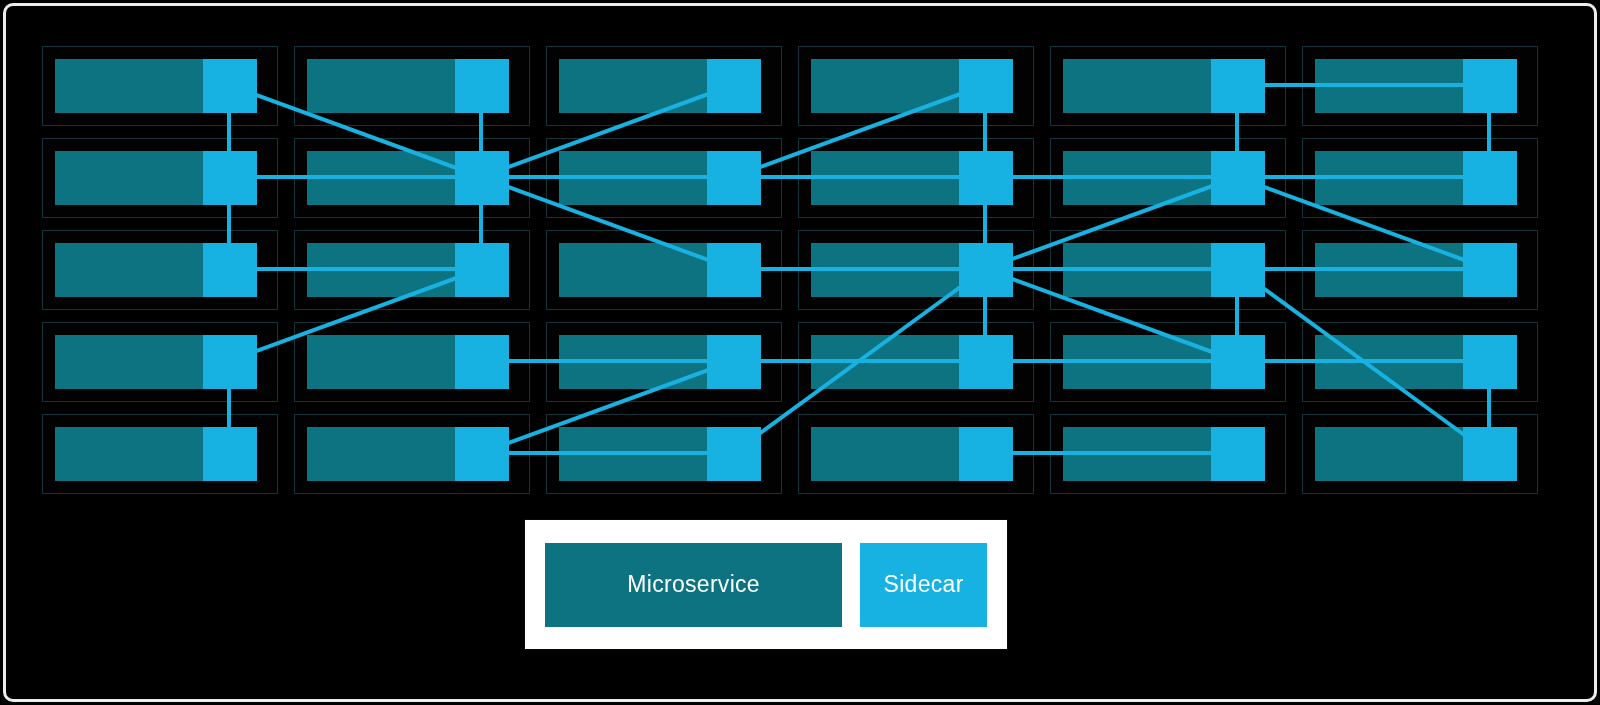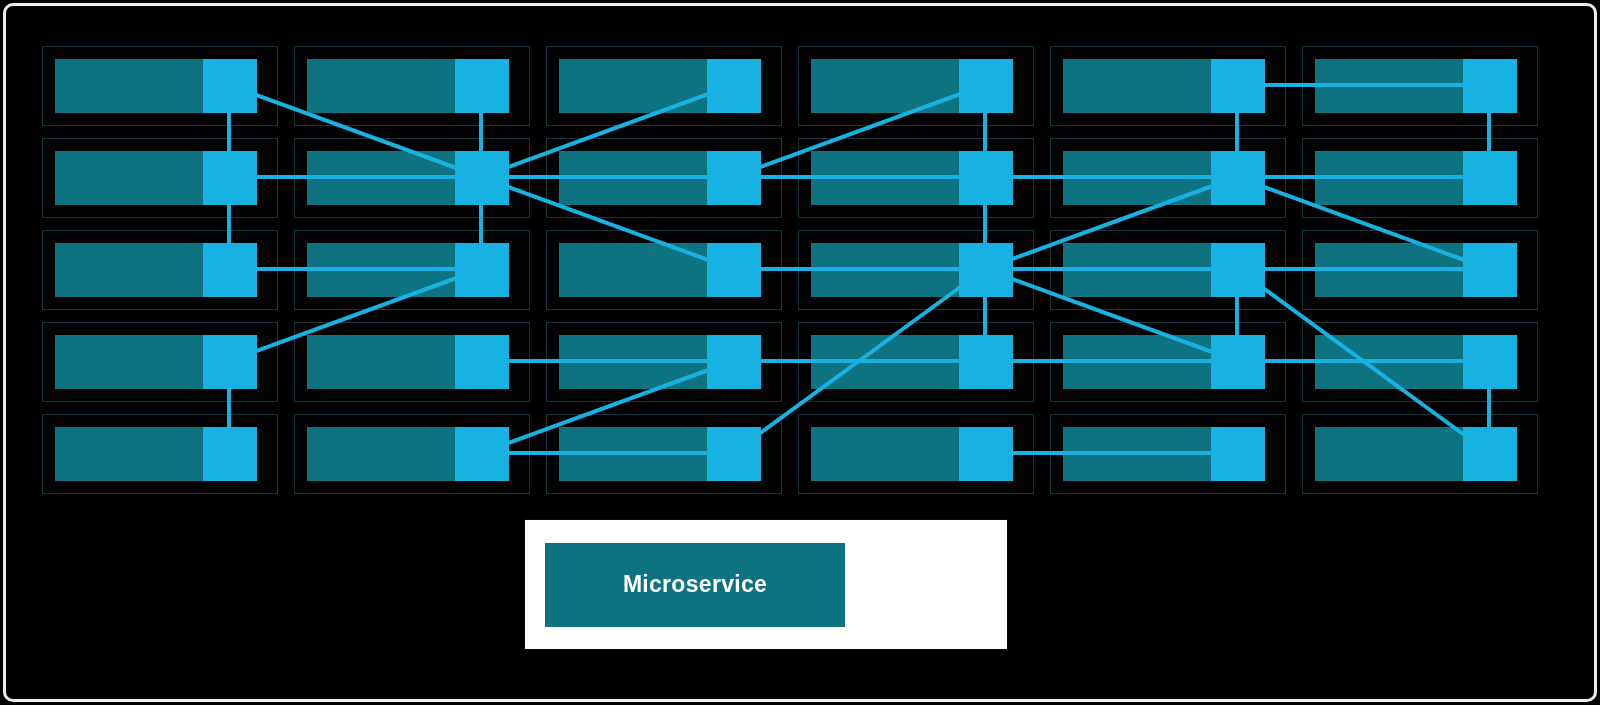--- a/index.html
+++ b/index.html
@@ -31,21 +31,21 @@
 
   
   #legend{
     position:absolute;left:524px;top:519px;width:484px;height:131px;
     background:var(--legend-bg);border:1px solid #0a0a0a;
     display:flex;align-items:center;padding:0 20px;gap:18px;
     box-sizing:border-box;z-index:30;
   }
   .legend-box{
     height:84px;display:flex;align-items:center;justify-content:center;
-    color:#fff;font-size:23px;font-weight:700;letter-spacing:.3px;
+    color:#fff;font-size:23px;font-weight:400;letter-spacing:.3px;
   }
   .legend-box.ms-box{width:300px;background:var(--ms-color);}
   .legend-box.sc-box{width:128px;background:var(--sc-color);}
 </style>
 </head>
 <body>
 
 <div id="stage">
 
   <svg id="lines" width="1600" height="705" viewBox="0 0 1600 705">
@@ -210,16 +210,19 @@
       <div class="cell" style="left: 1302px; top: 414px;">
         <div class="ms"></div>
         <div class="sc"></div>
       </div>
     </div>
 
   <div id="legend">
     <div class="legend-box ms-box">
       <span>Microservice</span>
     </div>
+    <div class="legend-box sc-box">
+      <span>Sidecar</span>
+    </div>
   </div>
 
   <div id="frame"></div>
 </div>
 
 </body></html>

